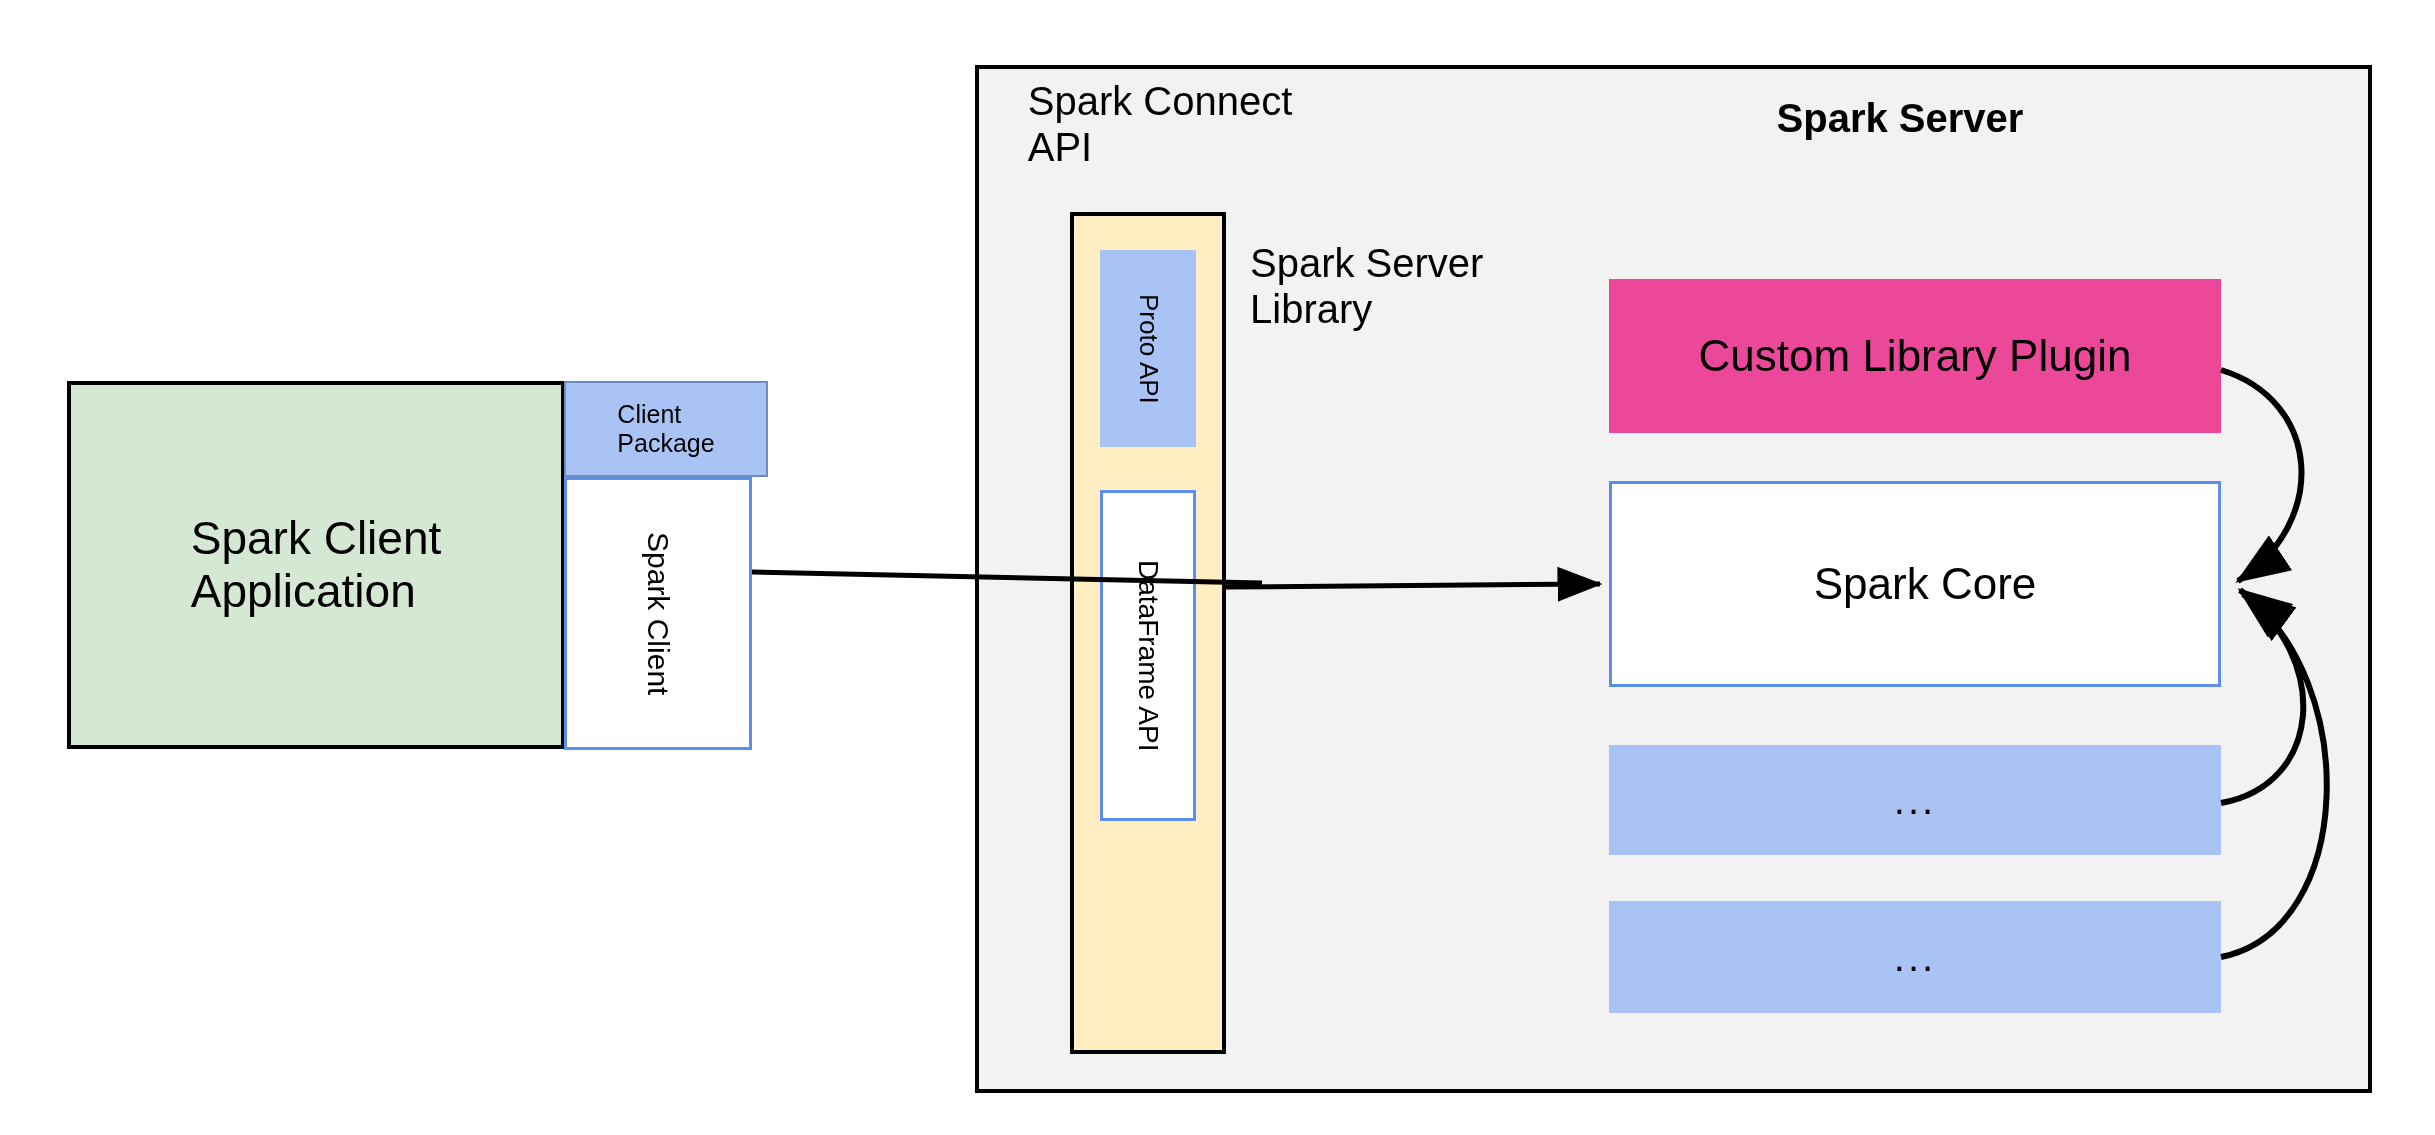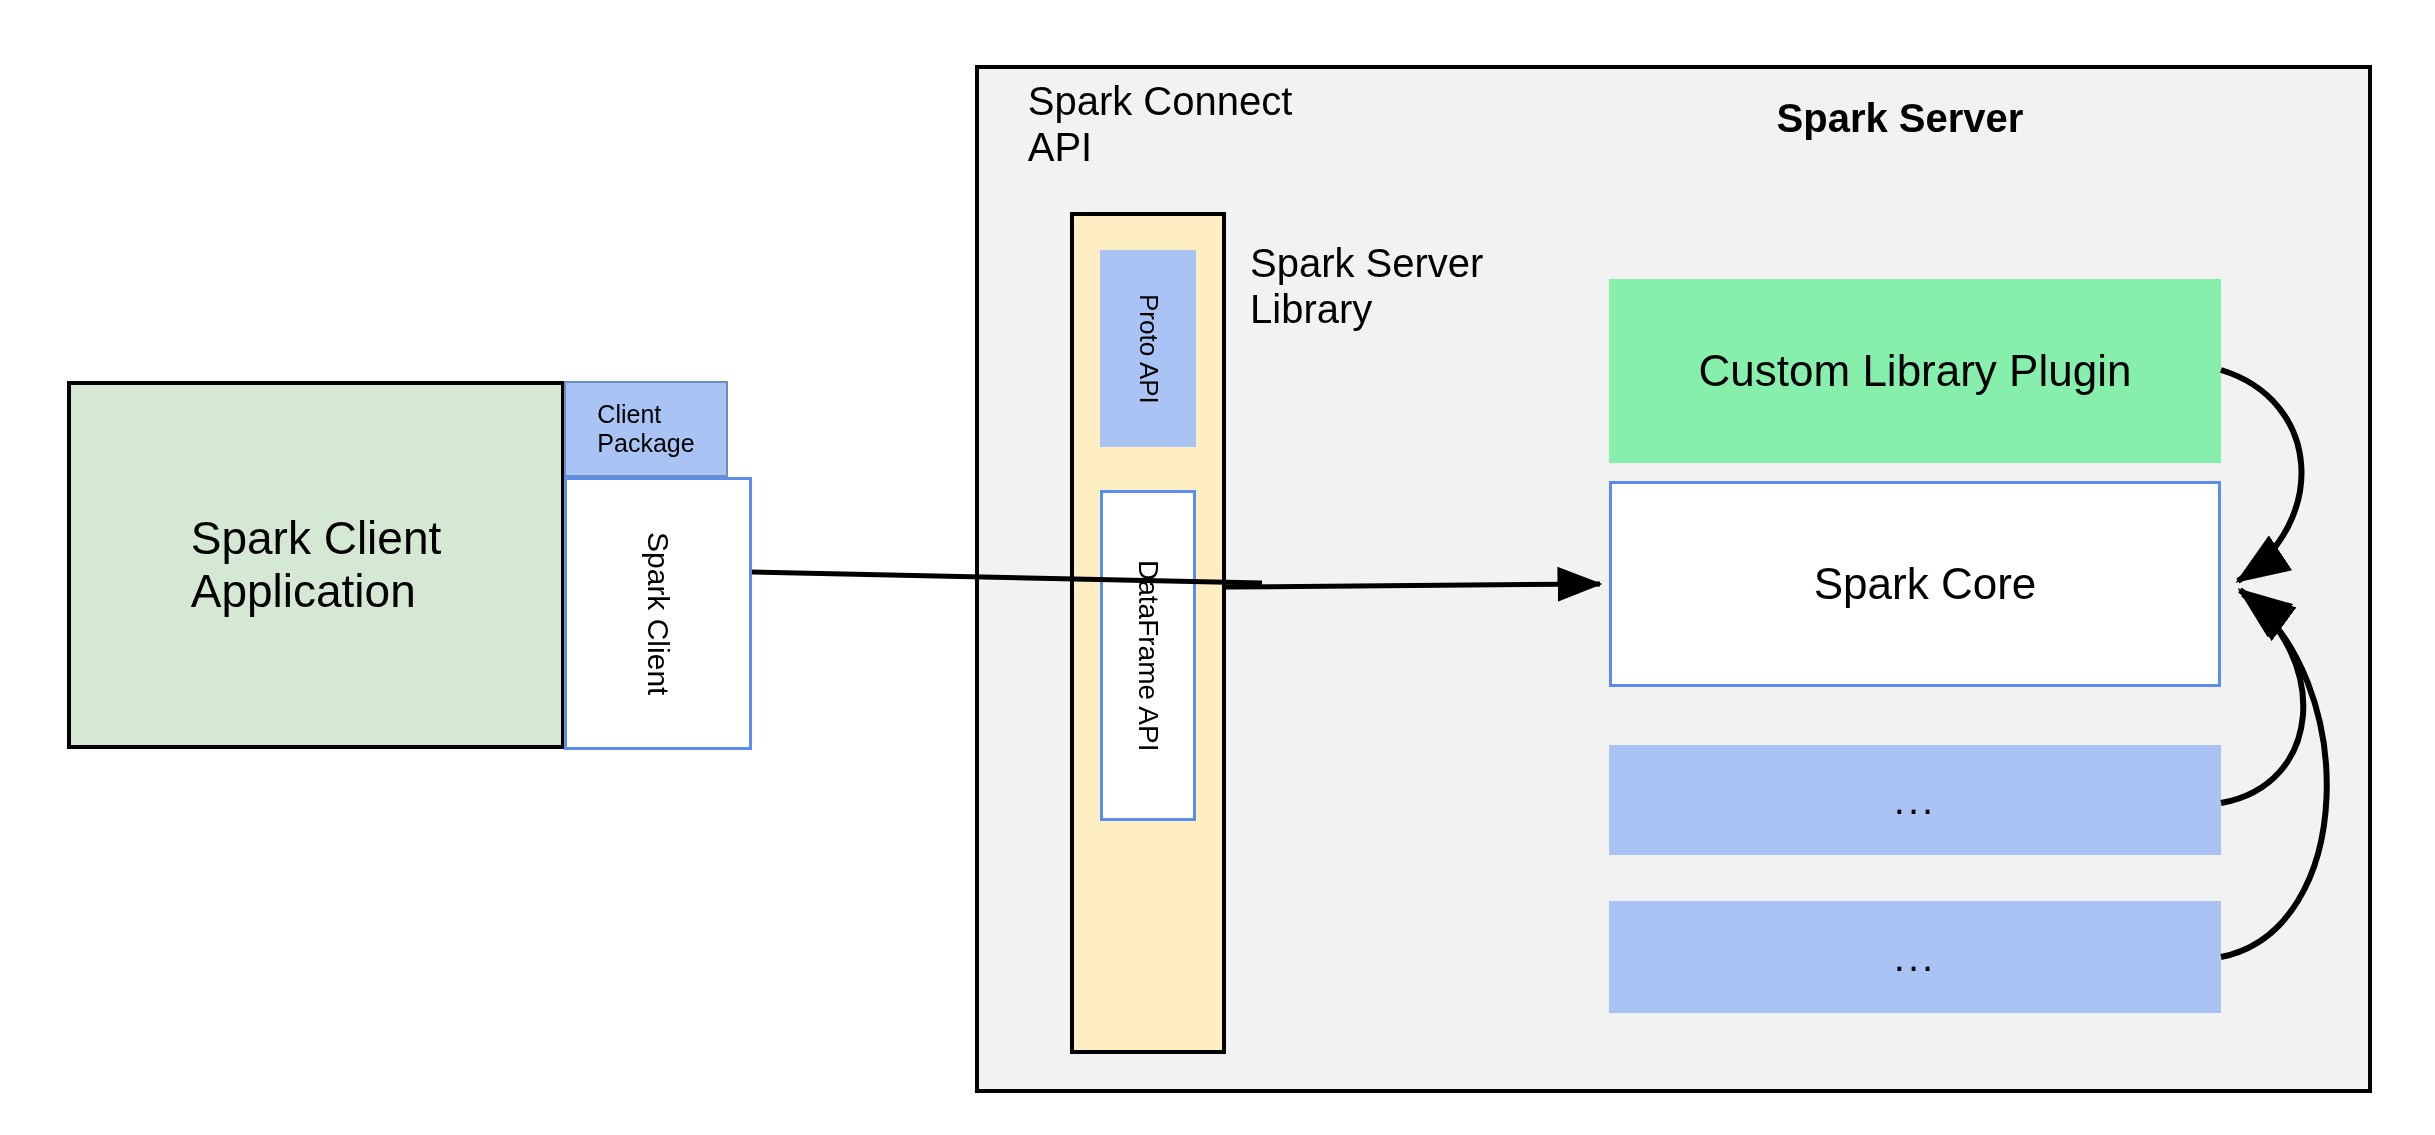--- a/index.html
+++ b/index.html
@@ -38,21 +38,21 @@
     border: 4px solid #000000;
     font-size: 46px;
   }
   #client-app-label {
     white-space: pre-line;
   }
 
   #client-package-box {
     left: 564px;
     top: 381px;
-    width: 164px;
+    width: 204px;
     height: 96px;
     background: #a9c4f4;
     border: 2px solid #6c8ebf;
     font-size: 25px;
   }
   #client-package-label {
     white-space: pre-line;
   }
 
   #spark-client-box {
@@ -140,22 +140,22 @@
     background: #ffffff;
     border: 3px solid #5b8def;
     font-size: 28px;
   }
 
   
   #custom-library-plugin-box {
     left: 1609px;
     top: 279px;
     width: 612px;
-    height: 184px;
-    background: #86efac;
+    height: 154px;
+    background: #ec4899;
     font-size: 44px;
   }
 
   #spark-core-box {
     left: 1609px;
     top: 481px;
     width: 612px;
     height: 206px;
     background: #ffffff;
     border: 3px solid #5b8def;

